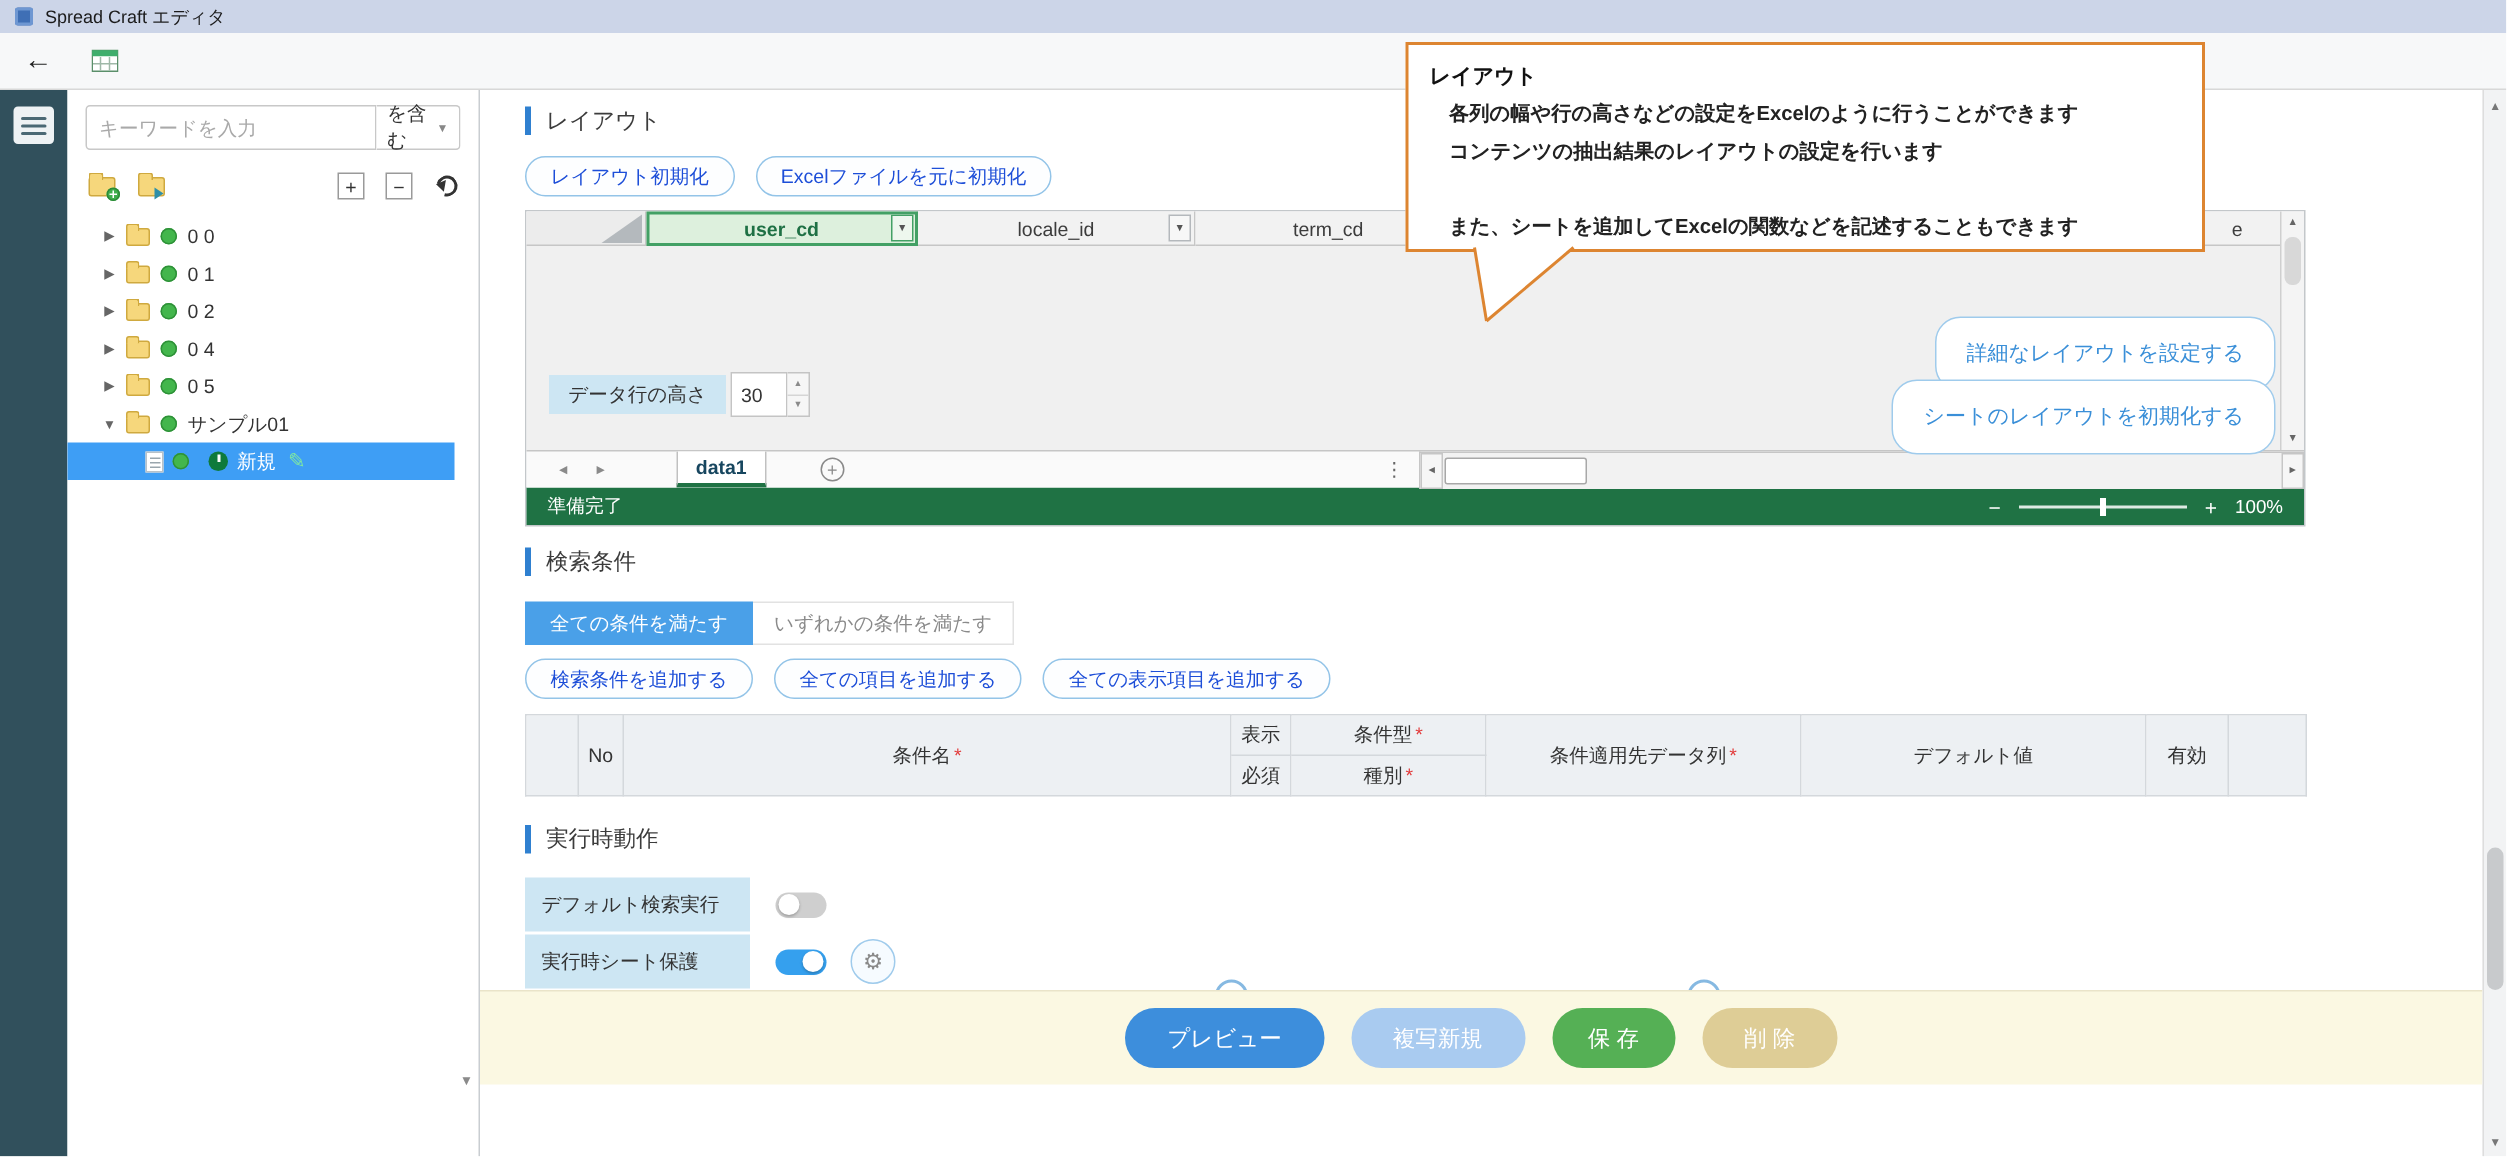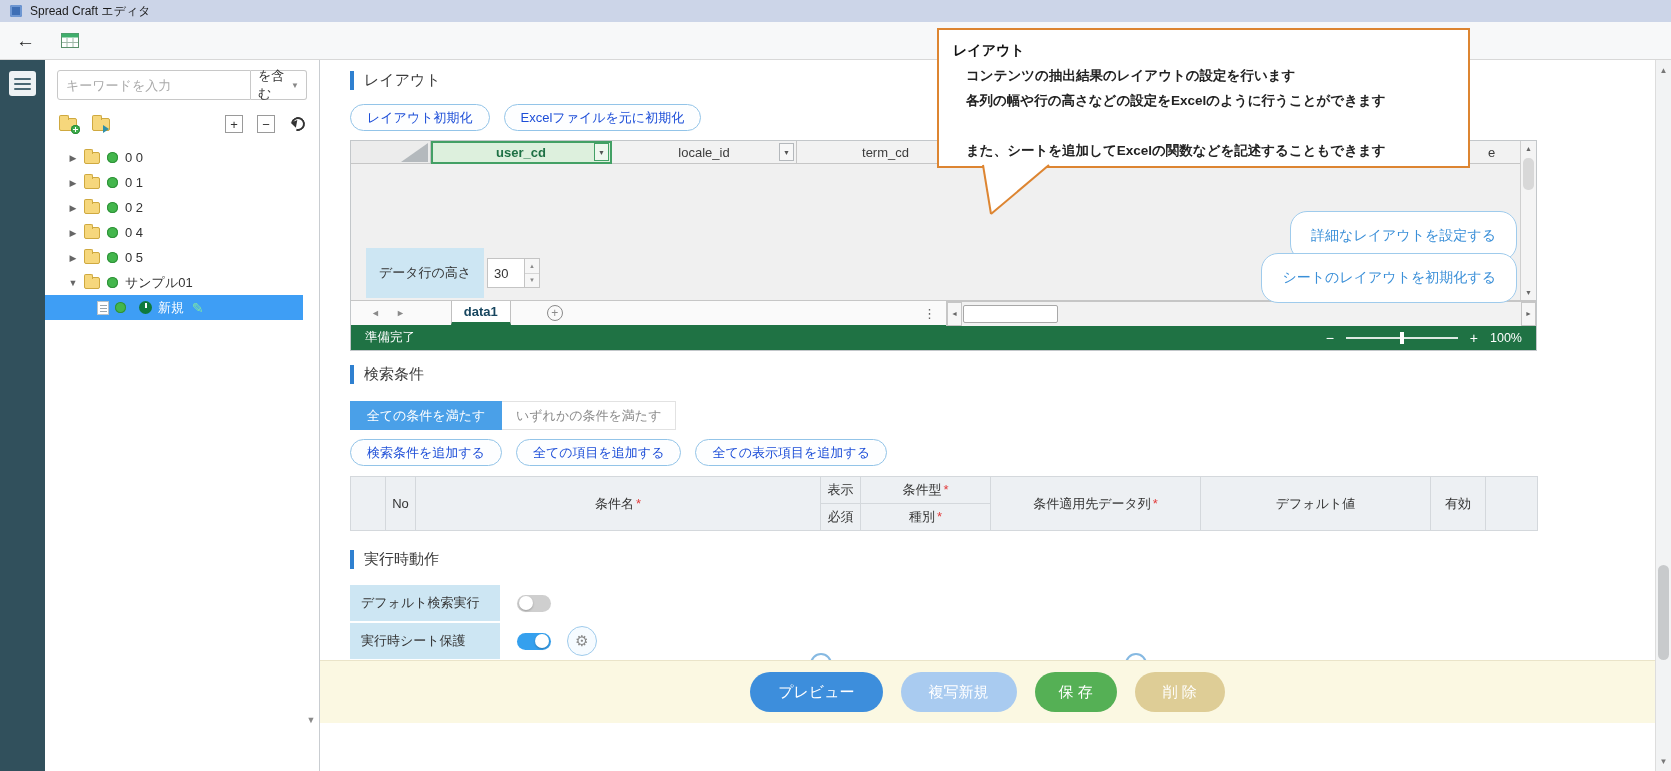--- a/index.html
+++ b/index.html
@@ -68,21 +68,21 @@
   .sheet-top{position:relative;height:159px;background:#f0f0f0}
   .hdr-row{display:flex;height:23px}
   .corner{width:80px;background:#ececec;border-right:1px solid #c6c6c6;border-bottom:1px solid #c6c6c6;position:relative;cursor:pointer}
   .corner .tri{position:absolute;right:2px;bottom:1px;width:0;height:0;border-bottom:19px solid #b4b9bd;border-left:27px solid transparent}
   .colh{position:relative;background:#f2f2f2;border-right:1px solid #c6c6c6;border-bottom:1px solid #c6c6c6;display:flex;align-items:center;justify-content:center;font-size:13px;color:#3c3c3c;cursor:pointer}
   .colh.sel{background:#ddf0dd;color:#1e7044;font-weight:bold;outline:2px solid #43a065;outline-offset:-2px}
   .col-dd{position:absolute;right:2px;top:2px;bottom:2px;width:15px;border:1px solid #b4b8bc;background:#f7f7f7;display:flex;align-items:center;justify-content:center;font-size:7px;color:#555;cursor:pointer}
   .colh.sel .col-dd{border-color:#43a065;background:#eef7ee}
   .sheet-body{position:relative;height:136px}
   .rh-ctl{position:absolute;left:15px;top:84px;display:flex;align-items:center}
-  .rh-label{width:118px;height:50px;background:#cde6f3;display:flex;align-items:center;justify-content:center;color:#333}
+  .rh-label{width:118px;height:26px;background:#cde6f3;display:flex;align-items:center;justify-content:center;color:#333}
   .rh-spin{display:flex;margin-left:3px;height:30px}
   .rh-input{width:38px;height:30px;border:1px solid #c4c4c4;background:#fff;padding:0 6px;font-size:13px;font-family:inherit;color:#333;outline:none}
   .spin-btns{width:15px;display:flex;flex-direction:column;border:1px solid #c4c4c4;border-left:none;background:#f6f6f6}
   .spin-btns span{flex:1;display:flex;align-items:center;justify-content:center;font-size:6px;color:#8a8a8a;cursor:pointer}
   .spin-btns span:first-child{border-bottom:1px solid #d5d5d5}
   .trial{position:absolute;left:575px;top:70px;color:#9a9a9a;font-size:13px;line-height:21px;white-space:nowrap}
   .big-pill{position:absolute;right:19px;height:50px;padding:0 20px;border:1px solid #9fcbec;border-radius:17px;background:#fff;color:#3a8fd8;font-size:14px;display:flex;align-items:center;cursor:pointer;white-space:nowrap;z-index:2}
   .sheet-vscroll{position:absolute;right:0;top:0;bottom:0;width:16px;background:#f4f4f4;border-left:1px solid #cfcfcf}
   .sv-up,.sv-down{position:absolute;left:0;right:0;height:15px;display:flex;align-items:center;justify-content:center;font-size:7px;color:#666;cursor:pointer}
   .sv-up{top:0}.sv-down{bottom:0}
@@ -419,22 +419,22 @@
 
     <div class="vscroll">
       <span class="vs-up">▲</span>
       <span class="vs-thumb"></span>
       <span class="vs-down">▼</span>
     </div>
   </div>
 
   <div class="callout">
     <div class="c-title">レイアウト</div>
+    <div class="c-line">各列の幅や行の高さなどの設定をExcelのように行うことができます</div>
     <div class="c-line">コンテンツの抽出結果のレイアウトの設定を行います</div>
-    <div class="c-line">各列の幅や行の高さなどの設定をExcelのように行うことができます</div>
     <div class="c-line"></div>
     <div class="c-line">また、シートを追加してExcelの関数などを記述することもできます</div>
     <svg class="callout-tail" width="80" height="52" viewBox="0 0 80 52">
       <polygon points="6,0 72,0 14,50" fill="#ffffff"></polygon>
       <line x1="6" y1="1" x2="14" y2="50" stroke="#dd8531" stroke-width="2"></line>
       <line x1="72" y1="1" x2="14" y2="50" stroke="#dd8531" stroke-width="2"></line>
     </svg>
   </div>
 
 </div>

